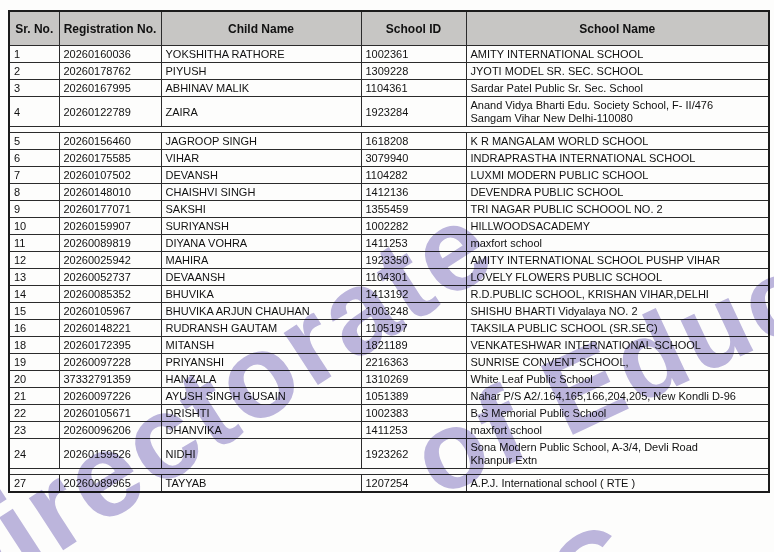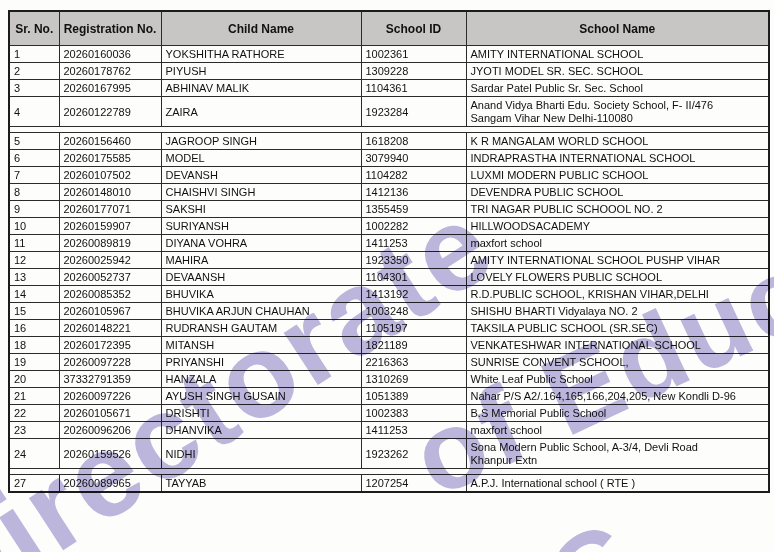--- a/index.html
+++ b/index.html
@@ -129,21 +129,21 @@
         <tr>
           <td class="col-sr">5</td>
           <td class="col-reg">20260156460</td>
           <td class="col-child">JAGROOP SINGH</td>
           <td class="col-school_id">1618208</td>
           <td class="col-school_name">K R MANGALAM WORLD SCHOOL</td>
         </tr>
         <tr>
           <td class="col-sr">6</td>
           <td class="col-reg">20260175585</td>
-          <td class="col-child">MODEL</td>
+          <td class="col-child">VIHAR</td>
           <td class="col-school_id">3079940</td>
           <td class="col-school_name">INDRAPRASTHA INTERNATIONAL SCHOOL</td>
         </tr>
         <tr>
           <td class="col-sr">7</td>
           <td class="col-reg">20260107502</td>
           <td class="col-child">DEVANSH</td>
           <td class="col-school_id">1104282</td>
           <td class="col-school_name">LUXMI MODERN PUBLIC SCHOOL</td>
         </tr>

